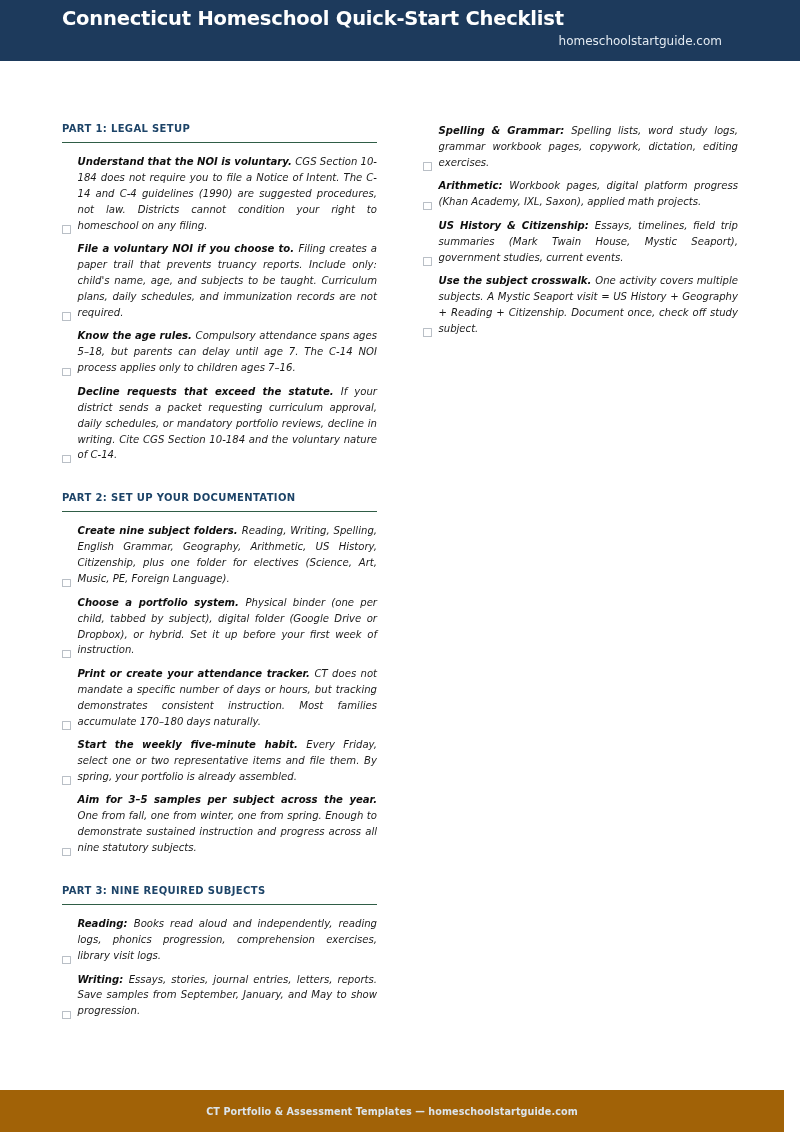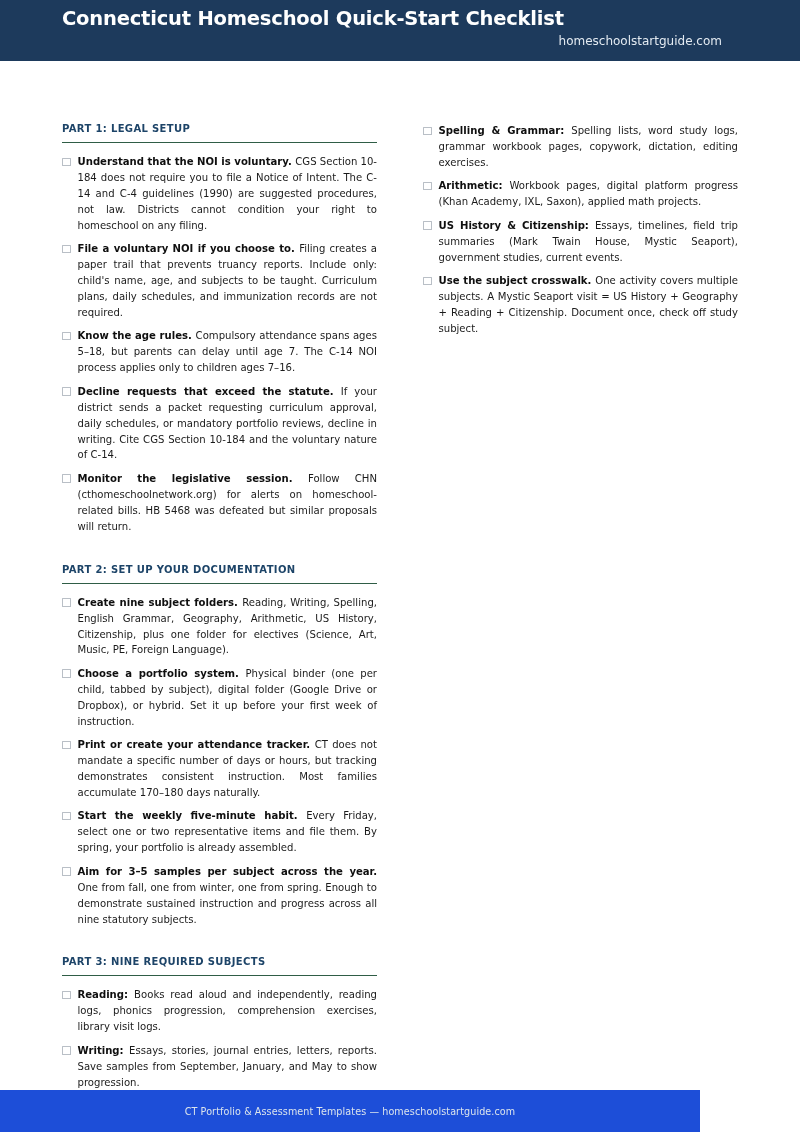--- a/index.html
+++ b/index.html
@@ -89,22 +89,23 @@
     border: 0;
     border-top: 1.3px solid #2f5d46;
     margin: 0 0 11px 0;
     width: 100%;
   }
   .section + .section { margin-top: 29px; }
 
   
   .check-item {
     display: flex;
-    align-items: flex-start;
+    align-items: flex-end;
     margin-bottom: 7.5px;
+    font-style: italic;
   }
   .checkbox {
     flex: 0 0 auto;
     width: 8.5px;
     height: 8.5px;
     border: 1px solid #b9bfc6;
     background: #ffffff;
     margin-top: 3.5px;
     margin-right: 7px;
     border-radius: 0.5px;
@@ -121,26 +122,27 @@
     font-weight: bold;
     color: #0f0f0f;
   }
   .item-text .lead::after { content: " "; }
 
   
   .page-footer {
     position: absolute;
     left: 0;
     bottom: 0;
-    width: 700px;
+    width: 784px;
     height: 42px;
-    background: #1d4ed8;
+    background: #a16207;
     display: flex;
     align-items: center;
     justify-content: center;
+    font-weight: bold;
   }
   .footer-text {
     font-size: 9.6px;
     color: #dbe4ec;
     letter-spacing: 0.1px;
     white-space: nowrap;
   }
 </style>
 </head>
 <body>
@@ -167,24 +169,20 @@
             <div class="item-text"><span class="lead">File a voluntary NOI if you choose to.</span><span>Filing creates a paper trail that prevents truancy reports.  Include only: child's name, age, and subjects to be taught.  Curriculum plans, daily schedules, and immunization records are not required.</span></div>
           </div>
           <div class="check-item">
             <div class="checkbox"></div>
             <div class="item-text"><span class="lead">Know the age rules.</span><span>Compulsory attendance spans ages 5–18, but parents can delay until age 7. The C-14 NOI process applies only to children ages 7–16.</span></div>
           </div>
           <div class="check-item">
             <div class="checkbox"></div>
             <div class="item-text"><span class="lead">Decline requests that exceed the statute.</span><span>If your district sends a packet requesting curriculum approval, daily schedules, or mandatory portfolio reviews, decline in writing. Cite CGS Section 10-184 and the voluntary nature of C-14.</span></div>
           </div>
-          <div class="check-item">
-            <div class="checkbox"></div>
-            <div class="item-text"><span class="lead">Monitor the legislative session.</span><span>Follow CHN (cthomeschoolnetwork.org) for alerts on homeschool-related bills.  HB 5468 was defeated but similar proposals will return.</span></div>
-          </div>
         </div>
         <div class="section">
           <div class="section-heading">PART 2: SET UP YOUR DOCUMENTATION</div>
           <hr class="section-rule">
           <div class="check-item">
             <div class="checkbox"></div>
             <div class="item-text"><span class="lead">Create nine subject folders.</span><span>Reading, Writing, Spelling, English Grammar, Geography, Arithmetic, US History, Citizenship, plus one folder for electives (Science, Art, Music, PE, Foreign Language).</span></div>
           </div>
           <div class="check-item">
             <div class="checkbox"></div>

